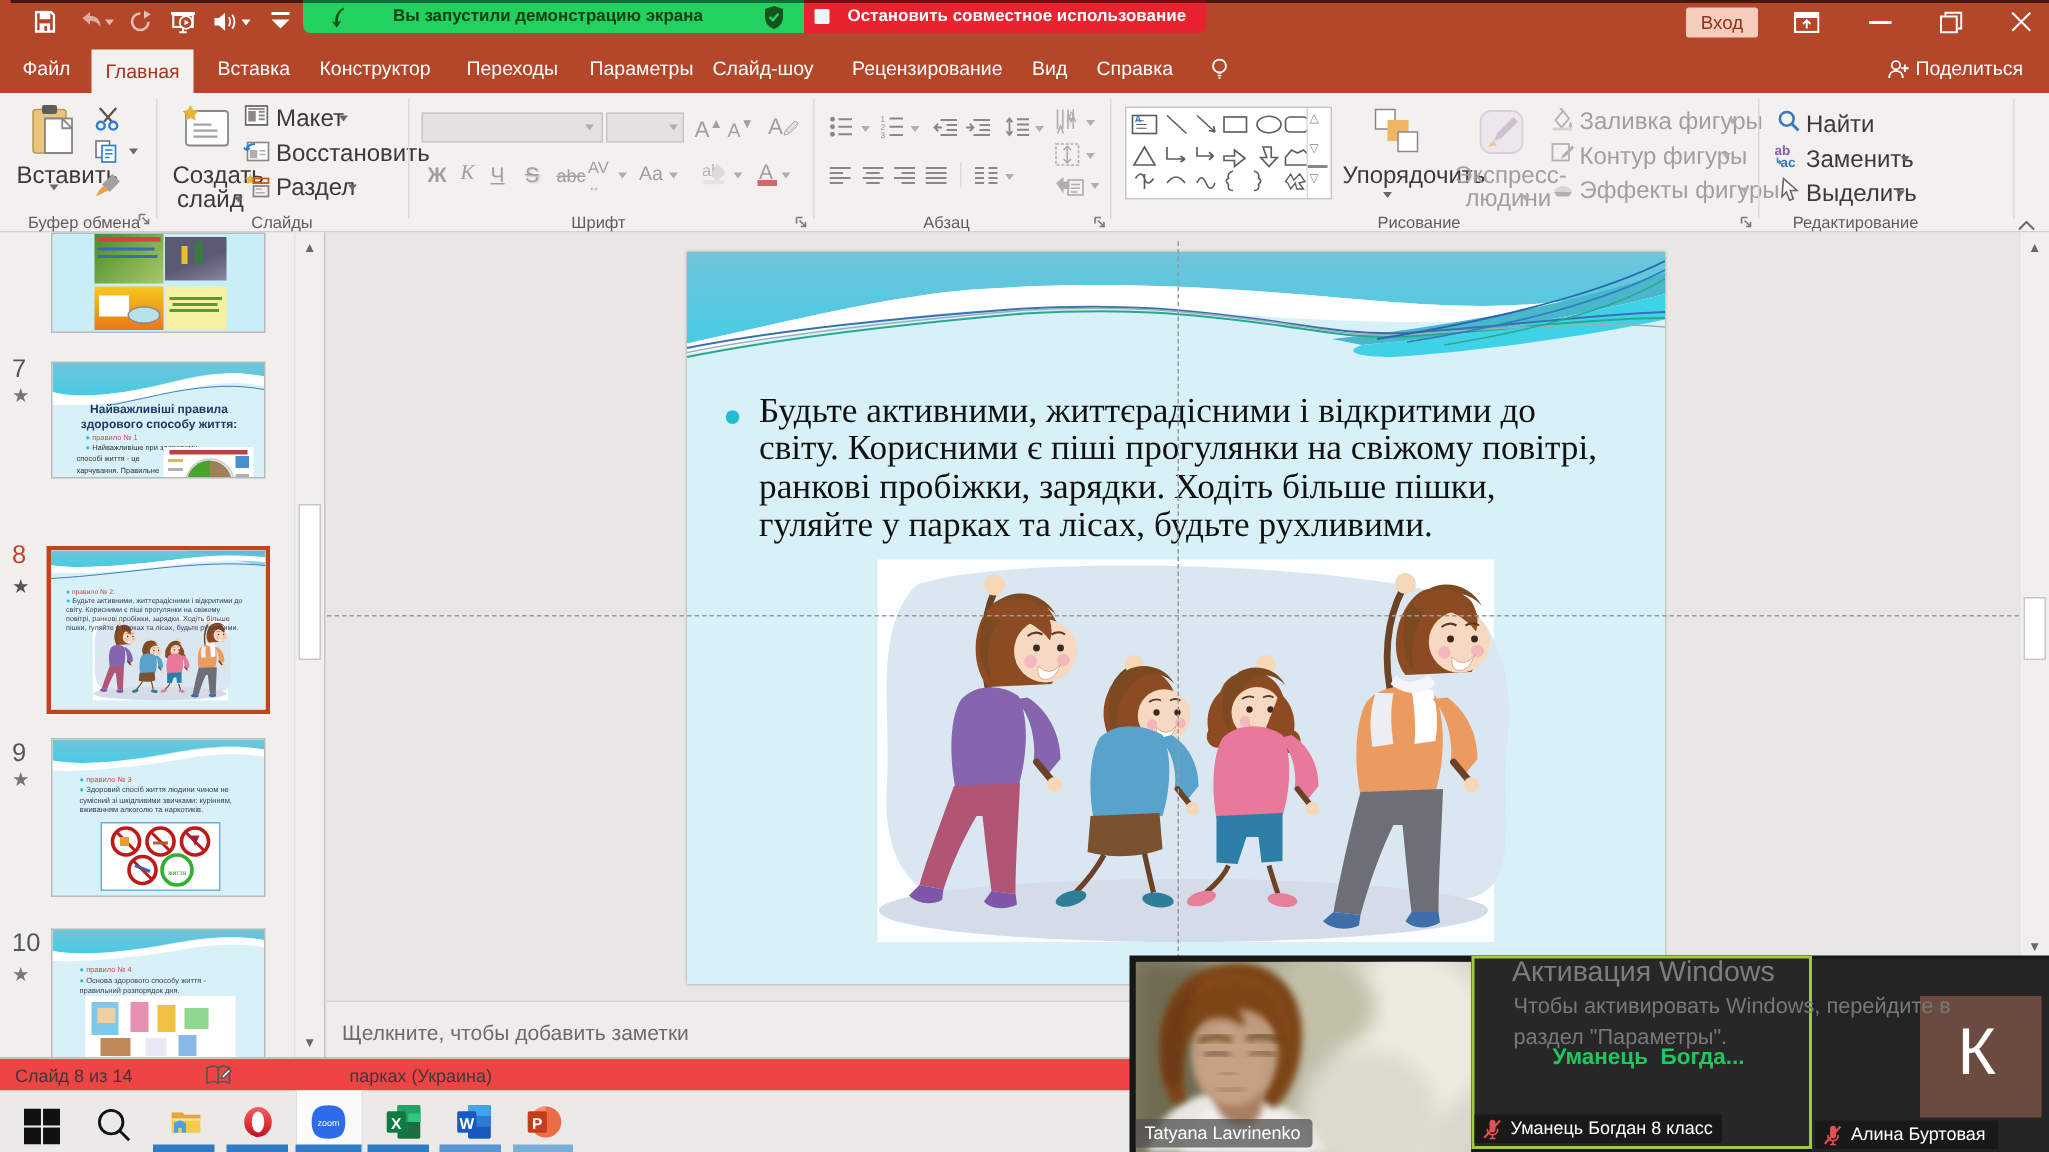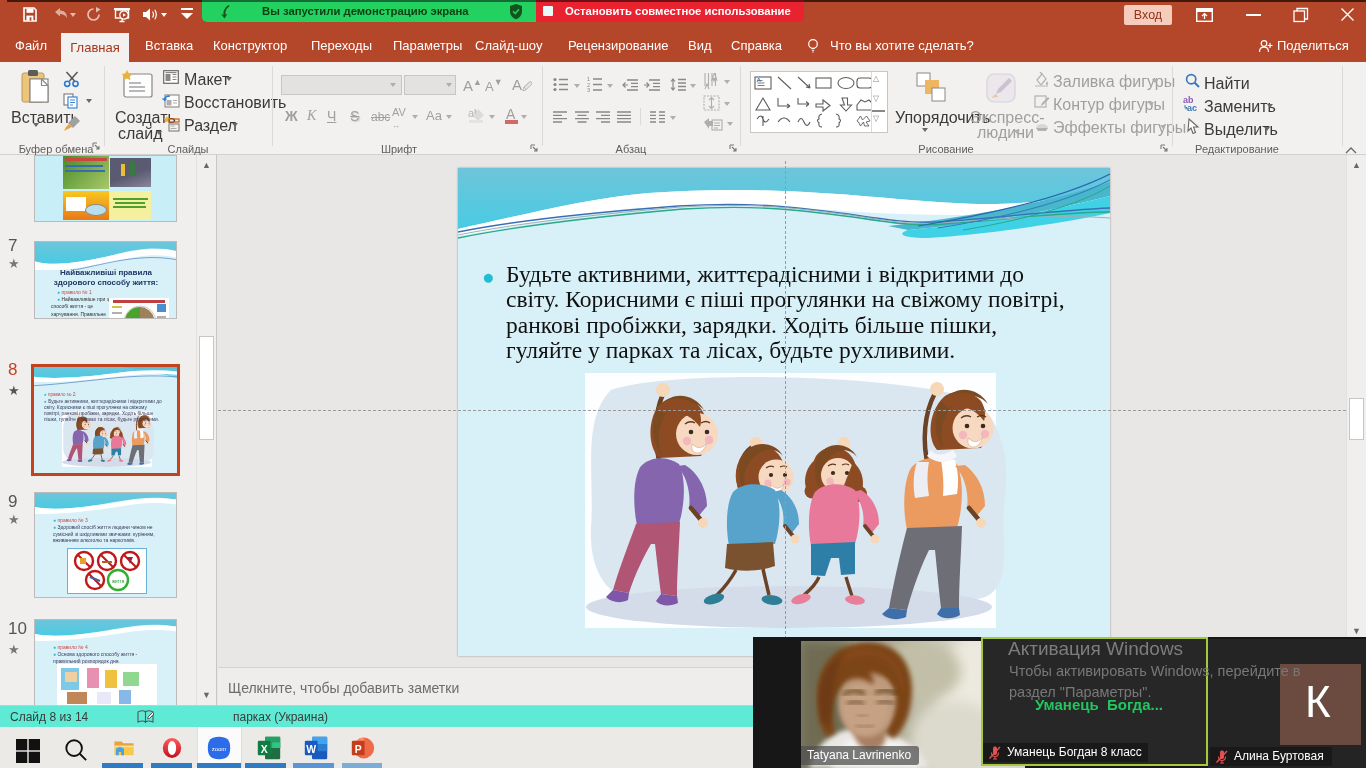--- a/index.html
+++ b/index.html
@@ -49,30 +49,30 @@
 #slide { position:absolute; left:240px; top:13px; width:652px; height:488px; background:#d8f0f7; box-shadow:0 0 2px rgba(0,0,0,.35); }
 .guide-v { position:absolute; border-left:1px dashed #9a9a9a; width:0; }
 .guide-h { position:absolute; border-top:1px dashed #9a9a9a; height:0; }
 #rscroll { position:absolute; left:1128px; top:0; width:20px; height:508px; background:#f0efee; border-left:1px solid #e3e1df; }
 #rthumb { position:absolute; left:2px; top:243px; width:15px; height:42px; background:#fff; border:1px solid #c8c6c4; }
 .scrollarrow { position:absolute; left:2px; width:15px; height:16px; background:#f0efee; color:#6a6866; font-size:9px; text-align:center; line-height:16px; }
 #notesbar { position:absolute; left:0px; top:512px; width:1148px; height:38px; background:#eeedec; border-top:1px solid #d5d3d1; }
 #notesbar span { position:absolute; left:10px; top:12px; font-size:14px; color:#6e6c6a; }
 
 
-#statusbar { position:absolute; left:0; top:705px; width:1201px; height:22px; background:#5eead4; border-top:1px solid #cccac8; font-size:12px; color:#3b3a39; }
+#statusbar { position:absolute; left:0; top:705px; width:1201px; height:22px; background:#ef4444; border-top:1px solid #cccac8; font-size:12px; color:#3b3a39; }
 
 
 #taskbar { position:absolute; left:0; top:727px; width:1366px; height:41px; background:#eceae7; }
 .tbico { position:absolute; top:9px; width:24px; height:24px; }
 .tbline { position:absolute; top:36px; height:5px; background:#2f7cc4; }
 
 
 #zoomov { position:absolute; left:753px; top:637px; width:613px; height:131px; background:#171717; }
-#cam { position:absolute; left:4px; top:4px; width:224px; height:127px; overflow:hidden;margin-left:44px; }
+#cam { position:absolute; left:4px; top:4px; width:224px; height:127px; overflow:hidden; }
 #panel2 { position:absolute; left:228px; top:0; width:227px; height:129px; background:#272727; border:2px solid #a3c93e; }
 #panel3 { position:absolute; left:455px; top:2px; width:158px; height:129px; background:#242424; }
 .namelabel { position:absolute; font-size:12px; color:#fff; background:rgba(20,20,20,.85); }
 </style>
 </head>
 <body>
 <div id="screen">
 
 <div id="titlebar">
   <div id="topshadow"></div>
@@ -149,21 +149,20 @@
   <div class="tab" style="left:311px">Переходы</div>
   <div class="tab" style="left:393px">Параметры</div>
   <div class="tab" style="left:475px">Слайд-шоу</div>
   <div class="tab" style="left:568px">Рецензирование</div>
   <div class="tab" style="left:688px">Вид</div>
   <div class="tab" style="left:731px">Справка</div>
   <svg class="abs" style="left:806px;top:8px" width="14" height="17" viewBox="0 0 14 17">
         <circle cx="7" cy="6" r="4.3" fill="none" stroke="#fff" stroke-width="1.2"></circle>
         <path d="M5.4 10.5 h3.2 M5.8 12.3 h2.4 M6.3 14 h1.4" stroke="#fff" stroke-width="1.1"></path>
       </svg>
-  <div class="tab" style="left:830px">Что вы хотите сделать?</div>
   <svg class="abs" style="left:1258px;top:9px" width="15" height="15" viewBox="0 0 15 15">
         <circle cx="6" cy="4.5" r="2.8" fill="none" stroke="#fff" stroke-width="1.2"></circle>
         <path d="M1.5 13 C1.5 9.8 3.5 8.2 6 8.2 C8.5 8.2 10.5 9.8 10.5 13" fill="none" stroke="#fff" stroke-width="1.2"></path>
         <path d="M12 4 v5 M9.5 6.5 h5" stroke="#fff" stroke-width="1.2"></path>
       </svg>
   <div class="tab" style="left:1277px">Поделиться</div>
 </div>
 
 <div id="ribbon">
 

